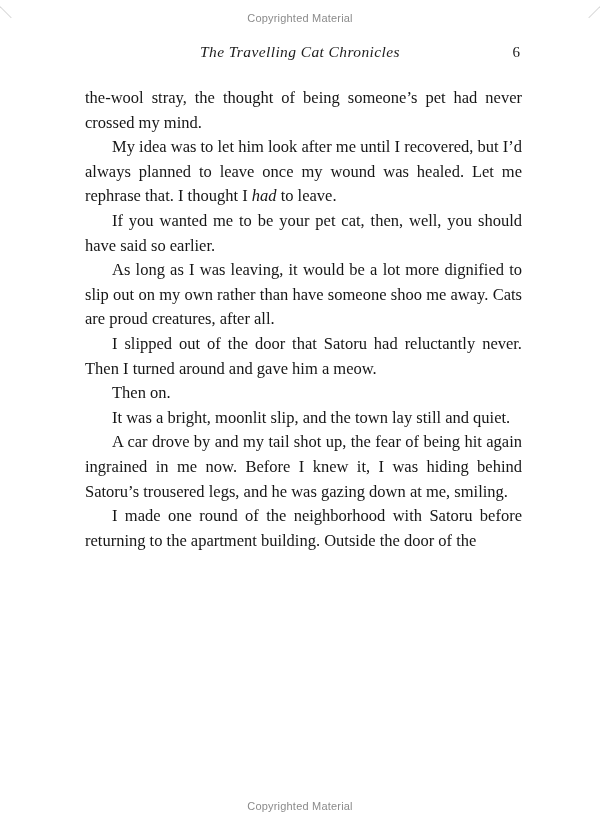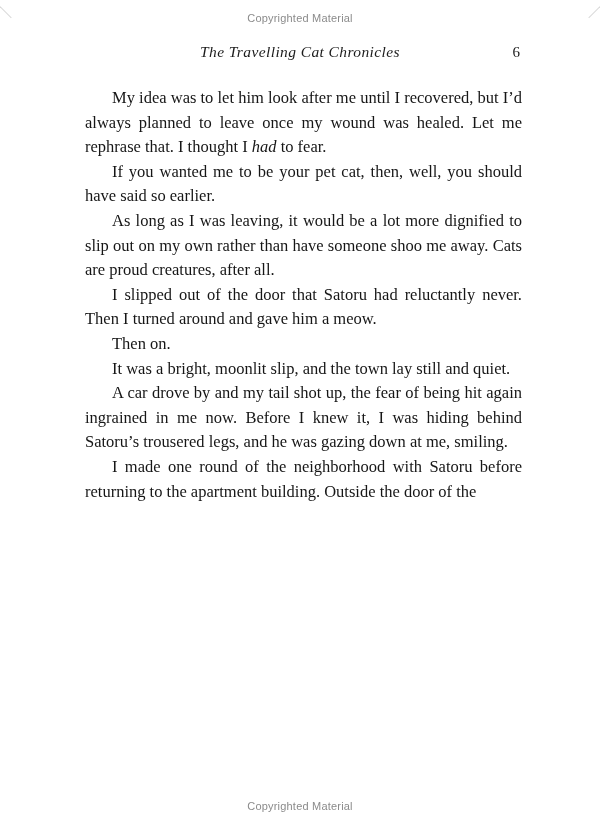--- a/index.html
+++ b/index.html
@@ -73,21 +73,22 @@
 <div class="corner-mark corner-right"></div>
 
 <div class="notice notice-top">Copyrighted Material</div>
 
 <div class="running-header">
   <div class="header-title">The Travelling Cat Chronicles</div>
   <div class="page-number">6</div>
 </div>
 
 <div class="body-text">
-    <p class="para indent"><span>My idea was to let him look after me until I recovered, but I’d always planned to leave once my wound was healed. Let me rephrase that. I thought I </span><em>had</em><span> to fear.</span></p>
+    <p class="para"><span>the-wool stray, the thought of being someone’s pet had never crossed my mind.</span></p>
+    <p class="para indent"><span>My idea was to let him look after me until I recovered, but I’d always planned to leave once my wound was healed. Let me rephrase that. I thought I </span><em>had</em><span> to leave.</span></p>
     <p class="para indent"><span>If you wanted me to be your pet cat, then, well, you should have said so earlier.</span></p>
     <p class="para indent"><span>As long as I was leaving, it would be a lot more dignified to slip out on my own rather than have someone shoo me away. Cats are proud creatures, after all.</span></p>
     <p class="para indent"><span>I slipped out of the door that Satoru had reluctantly never. Then I turned around and gave him a meow.</span></p>
     <p class="para indent"><span>Then on.</span></p>
     <p class="para indent"><span>It was a bright, moonlit slip, and the town lay still and quiet.</span></p>
     <p class="para indent"><span>A car drove by and my tail shot up, the fear of being hit again ingrained in me now. Before I knew it, I was hiding behind Satoru’s trousered legs, and he was gazing down at me, smiling.</span></p>
     <p class="para indent"><span>I made one round of the neighborhood with Satoru before returning to the apartment building. Outside the door of the</span></p>
   </div>
 
 <div class="notice notice-bottom">Copyrighted Material</div>

